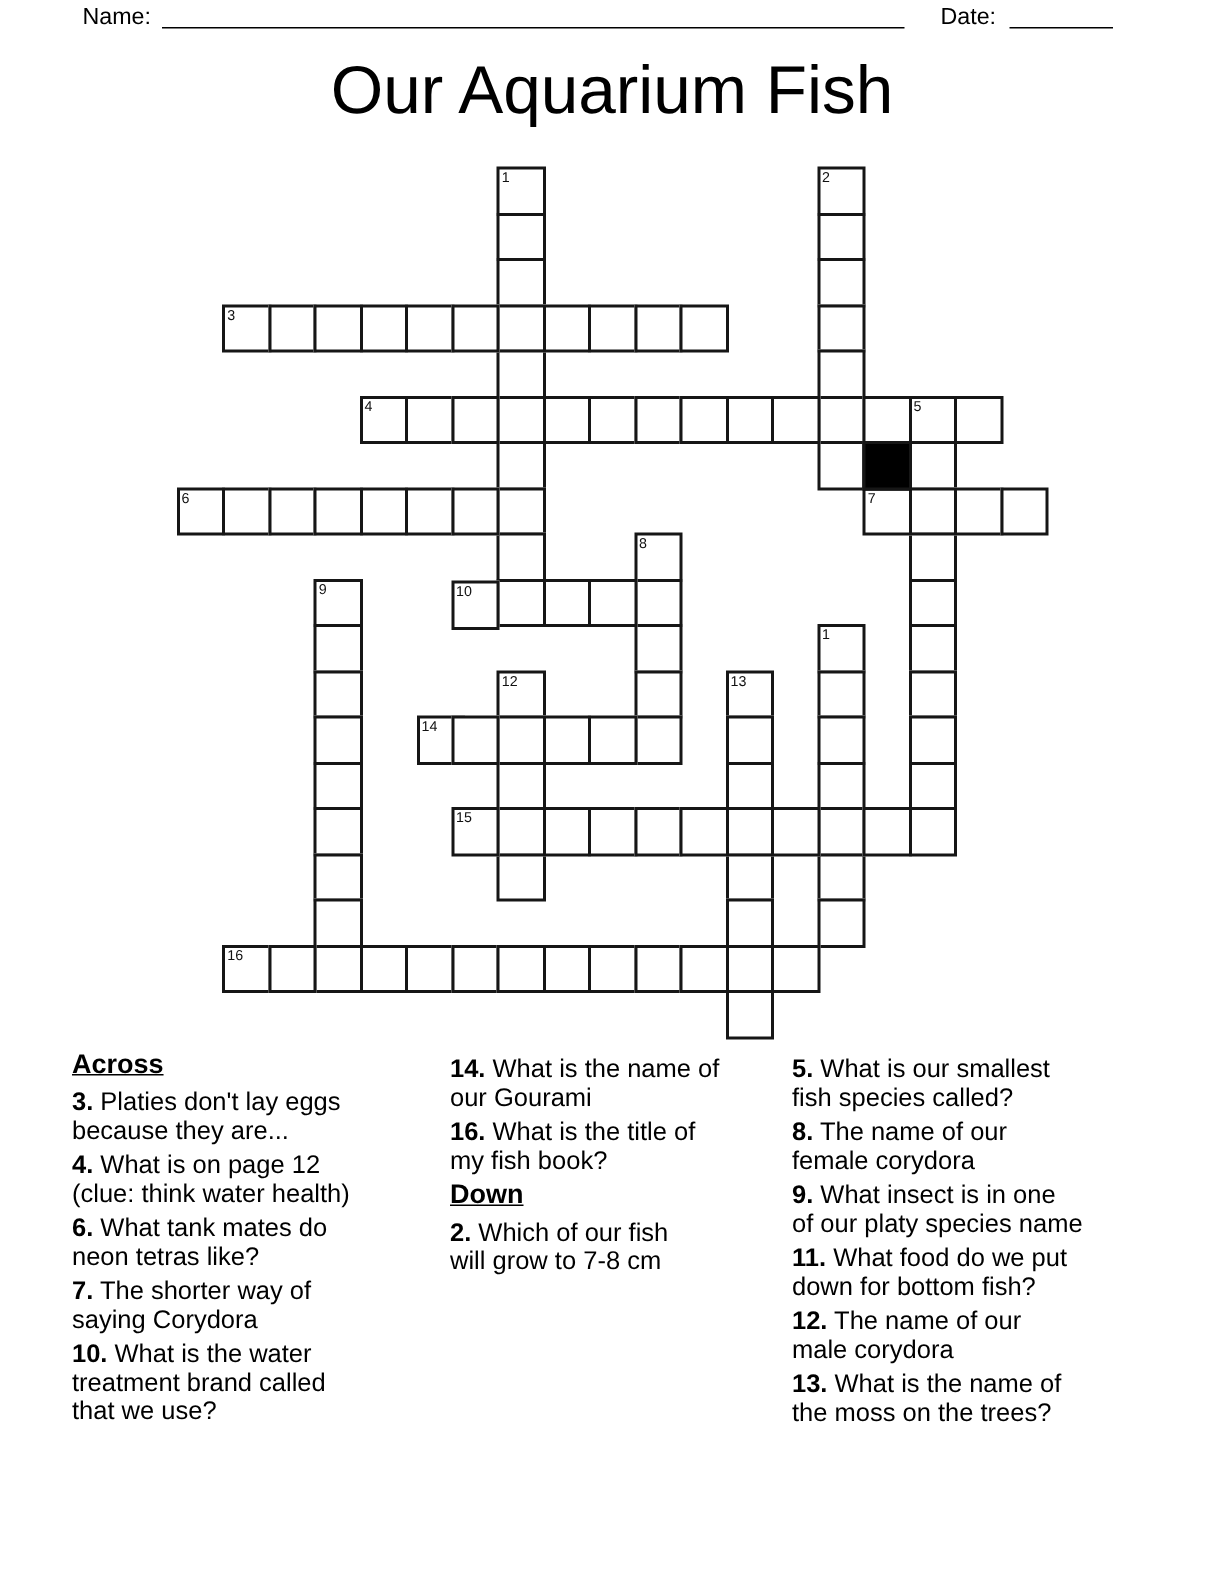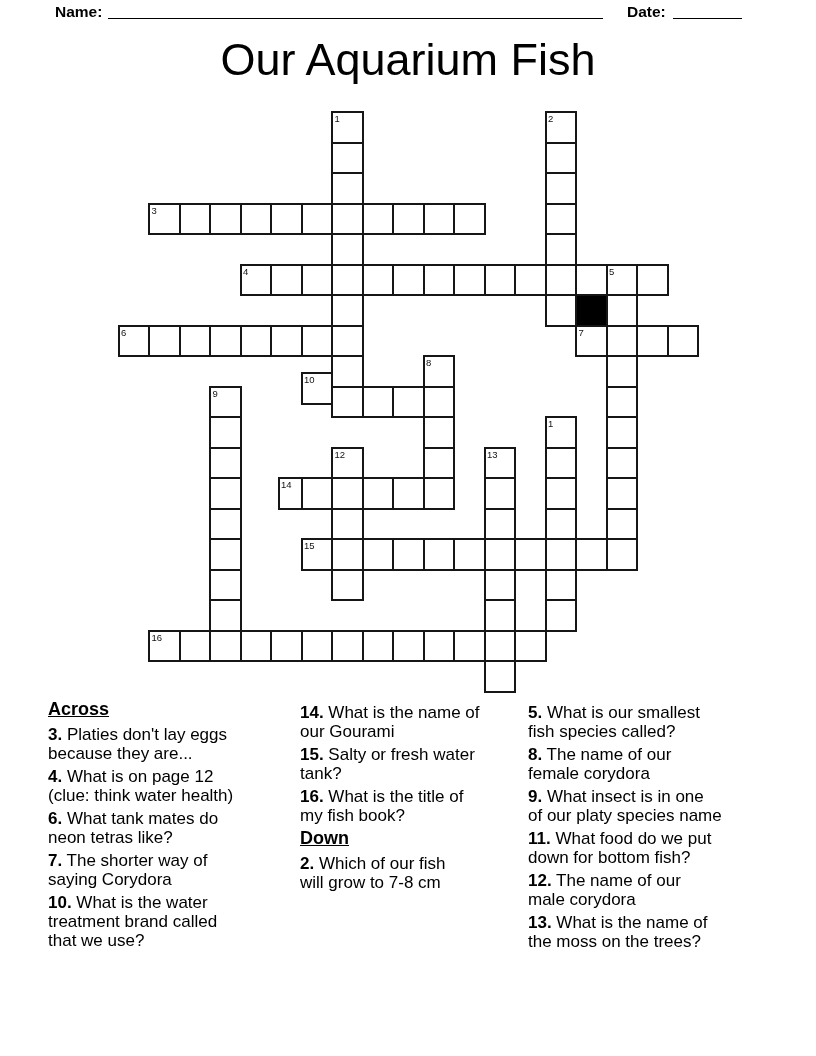--- a/index.html
+++ b/index.html
@@ -1,20 +1,20 @@
 <!DOCTYPE html>
 <html><head>
 <meta charset="utf-8">
 <style>
   html,body { margin:0; padding:0; background:#fff; }
   #page {
     position:relative; width:816px; height:1056px; background:#ffffff;
     font-family:"Liberation Sans", sans-serif; color:#000; overflow:hidden;
   }
-  .hdr-label { position:absolute; font-size:15.5px; font-weight:700; }
+  .hdr-label { position:absolute; font-size:15.5px; font-weight:400; }
   .writing-line { position:absolute; height:16px; border-bottom:1.6px solid #000; }
   .page-title {
     position:absolute; top:34px; left:0; width:100%; text-align:center;
     font-size:45px; font-weight:400; letter-spacing:0px;
   }
   .grid { position:absolute; }
   .cell {
     position:absolute; width:32.5px; height:32.5px; box-sizing:border-box;
     border:2px solid #161616; background:#fff;
   }
@@ -132,21 +132,21 @@
         <span class="cellnum">9</span>
       </div>
       <div class="cell" style="left: 91.5px; top: 305px;"></div>
       <div class="cell" style="left: 91.5px; top: 335.5px;"></div>
       <div class="cell" style="left: 91.5px; top: 366px;"></div>
       <div class="cell" style="left: 91.5px; top: 396.5px;"></div>
       <div class="cell" style="left: 91.5px; top: 427px;"></div>
       <div class="cell" style="left: 91.5px; top: 457.5px;"></div>
       <div class="cell" style="left: 91.5px; top: 488px;"></div>
       <div class="cell" style="left: 91.5px; top: 518.5px;"></div>
-      <div class="cell" style="left: 183px; top: 261px;">
+      <div class="cell" style="left: 183px; top: 276px;">
         <span class="cellnum">10</span>
       </div>
       <div class="cell" style="left: 244px; top: 274.5px;"></div>
       <div class="cell" style="left: 274.5px; top: 274.5px;"></div>
       <div class="cell" style="left: 427px; top: 305px;">
         <span class="cellnum">1</span>
       </div>
       <div class="cell" style="left: 427px; top: 335.5px;"></div>
       <div class="cell" style="left: 427px; top: 366px;"></div>
       <div class="cell" style="left: 427px; top: 396.5px;"></div>
@@ -211,22 +211,20 @@
 neon tetras like?</p>
       <p class="clue"><b>7.</b> The shorter way of
 saying Corydora</p>
       <p class="clue"><b>10.</b> What is the water
 treatment brand called
 that we use?</p>
     </div>
   <div class="clue-col pad" style="left:300px;">
       <p class="clue"><b>14.</b> What is the name of
 our Gourami</p>
-      <p class="clue"><b>15.</b> Salty or fresh water
-tank?</p>
       <p class="clue"><b>16.</b> What is the title of
 my fish book?</p>
       <div class="clue-head">Down</div>
       <p class="clue"><b>2.</b> Which of our fish
 will grow to 7-8 cm</p>
     </div>
   <div class="clue-col pad" style="left:528px;">
       <p class="clue"><b>5.</b> What is our smallest
 fish species called?</p>
       <p class="clue"><b>8.</b> The name of our

